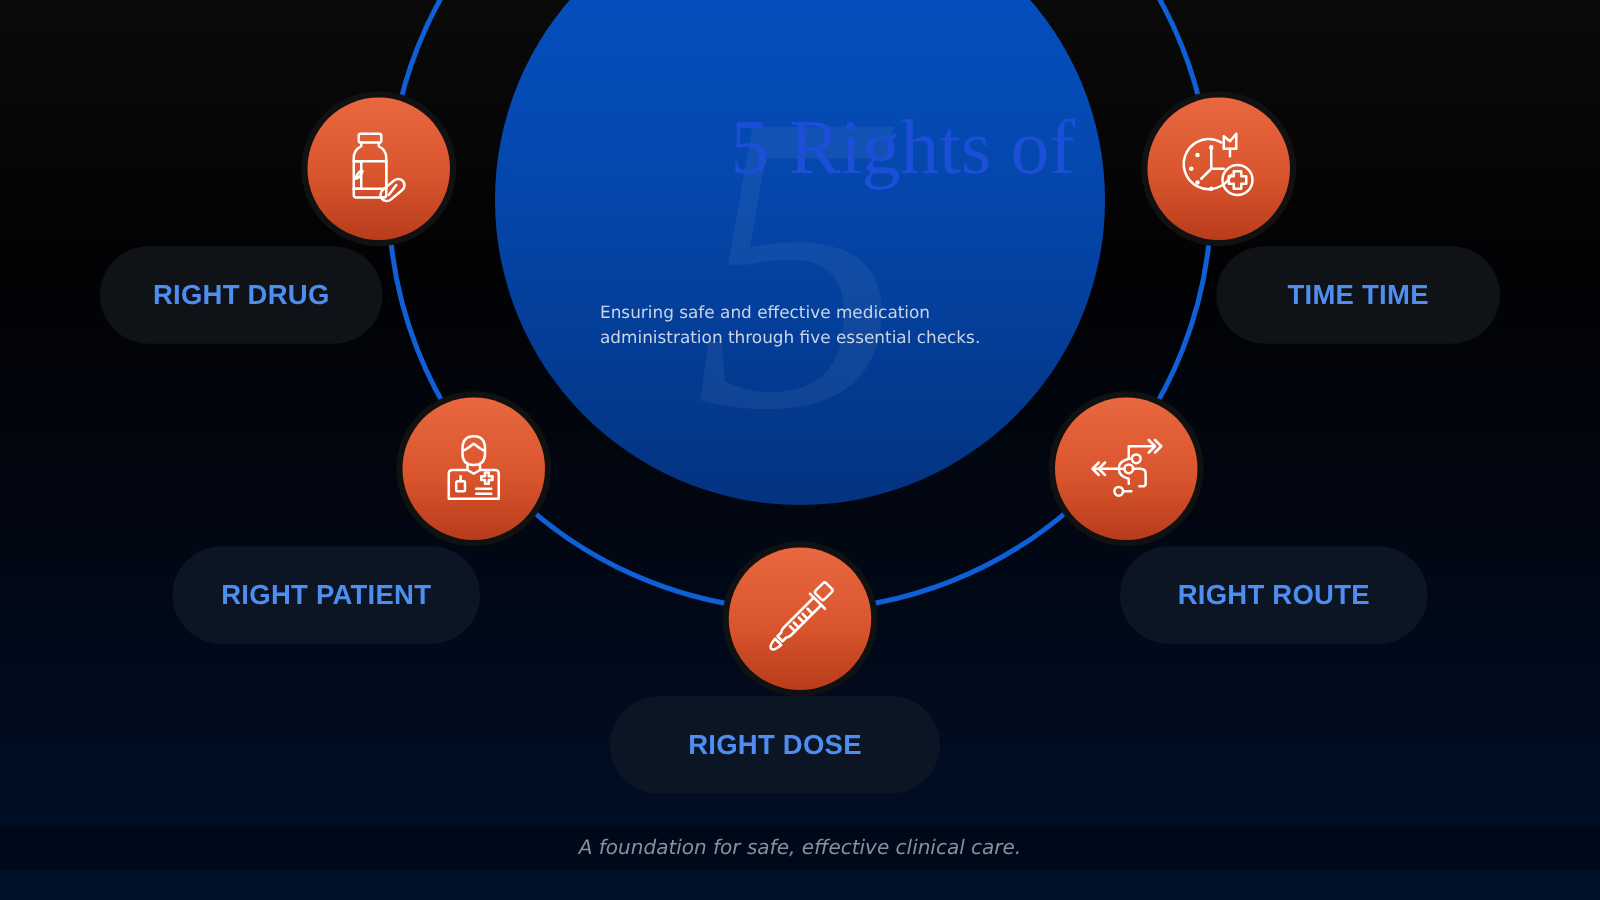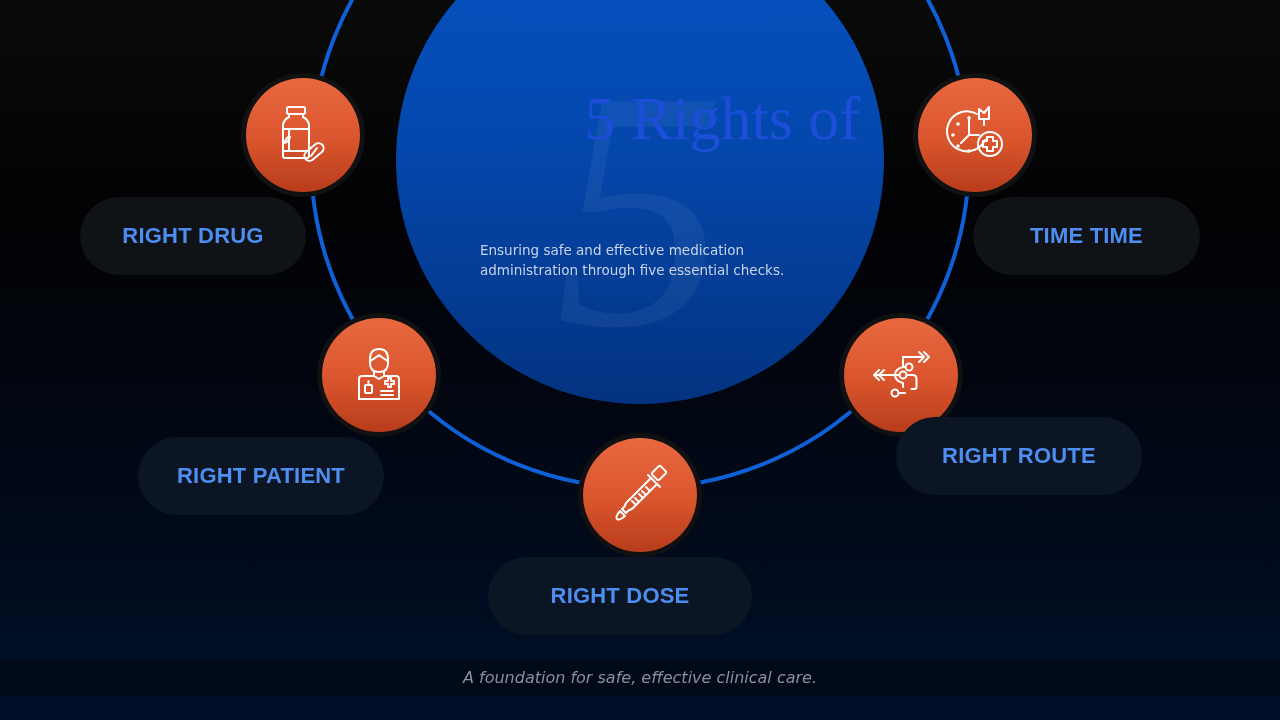--- a/index.html
+++ b/index.html
@@ -138,21 +138,21 @@
       <path d="M30.5 32 h-24"></path>
       <polyline points="10,27 5,32 10,37"></polyline>
       <polyline points="15,27 10,32 15,37"></polyline>
       <path d="M34 24 q-8 2 -8 8 q0 6 8 8 v4"></path>
       <path d="M37.5 32 h6 q4 0 4 4 v8 q0 2 -2 2 h-3"></path>
       <circle cx="26" cy="50" r="3.5"></circle>
       <line x1="29.5" y1="50" x2="36" y2="50"></line>
     </svg>
   </div>
 </div>
-<div class="pill mid" style="left:896px; top:417px; width:246px;">RIGHT ROUTE</div>
+<div class="pill mid" style="left:896px; top:437px; width:246px;">RIGHT ROUTE</div>
 
 <div class="node" style="left:578px; top:433px;">
   <div class="disc">
     <svg viewBox="0 0 64 64" fill="none" stroke="#fff" stroke-width="2" stroke-linecap="round" stroke-linejoin="round">
       <rect x="46" y="4" width="10" height="12" rx="2" transform="rotate(45 51 10)"></rect>
       <line x1="40" y1="12" x2="52" y2="24"></line>
       <path d="M43 15 l-24 24 q-2 2 -2 4 l-3 3 l4 4 l3 -3 q2 0 4 -2 l24 -24"></path>
       <line x1="38" y1="24" x2="42" y2="28"></line>
       <line x1="34" y1="28" x2="37" y2="31"></line>
       <line x1="31" y1="31" x2="35" y2="35"></line>

